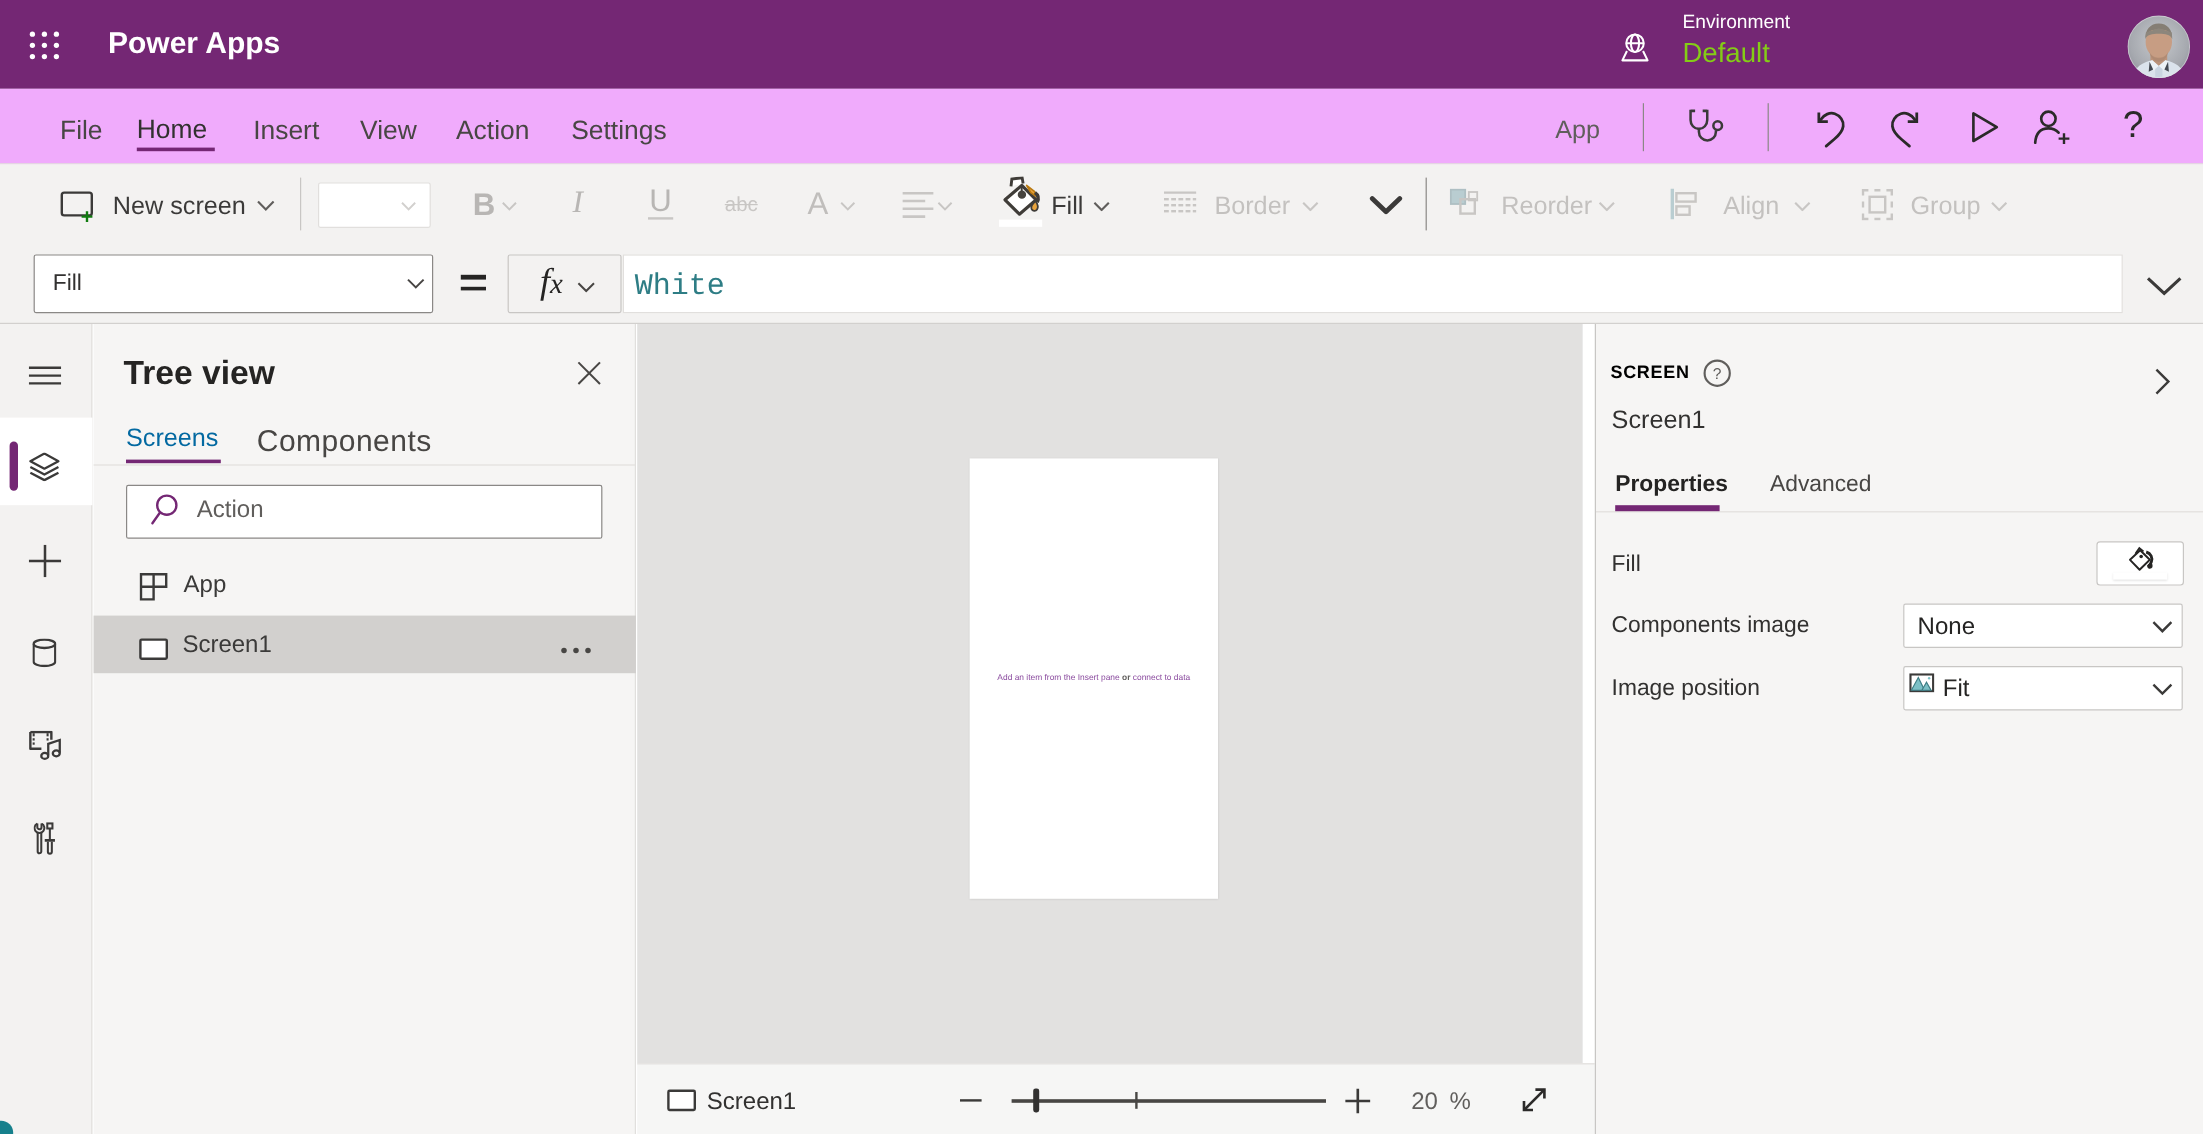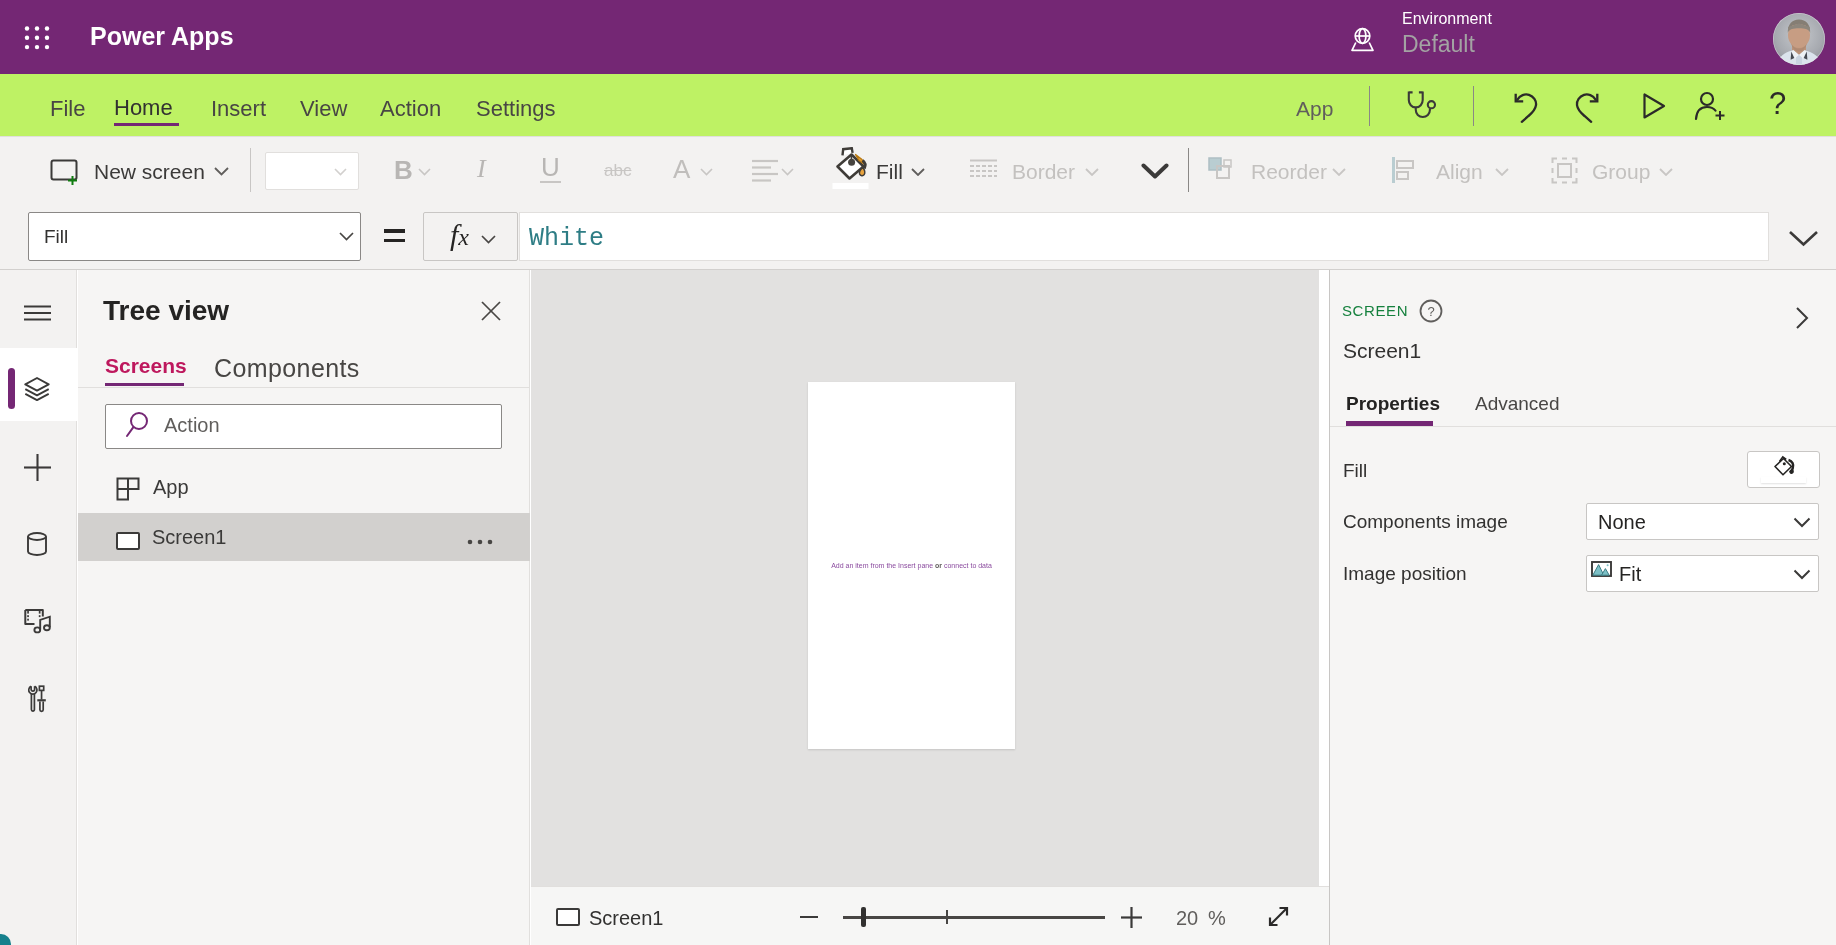--- a/index.html
+++ b/index.html
@@ -29,21 +29,21 @@
 
   <svg class="abs" style="left:1350px;top:27px;" width="25" height="26" viewBox="0 0 25 26">
     <g fill="none" stroke="#fff" stroke-width="1.7">
       <circle cx="12.5" cy="9" r="7.3"></circle>
       <ellipse cx="12.5" cy="9" rx="3.4" ry="7.3"></ellipse>
       <line x1="5.2" y1="9" x2="19.8" y2="9"></line>
       <path d="M5.8 15.5 L2 23.3 L23 23.3 L19.2 15.5" stroke-linejoin="round"></path>
     </g>
   </svg>
   <div class="abs" style="left:1402px;top:10px;font-size:16px;color:#fff;">Environment</div>
-  <div class="abs" style="left:1402px;top:31px;font-size:23px;color:#a3a3a3;">Default</div>
+  <div class="abs" style="left:1402px;top:31px;font-size:23px;color:#84cc16;">Default</div>
 
   <svg class="abs" style="left:1773px;top:13px;" width="52" height="52" viewBox="0 0 52 52">
     <defs>
       <radialGradient id="avbg" cx="50%" cy="42%" r="65%">
         <stop offset="0%" stop-color="#c6c9cd"></stop>
           <stop offset="70%" stop-color="#a6a9af"></stop>
           <stop offset="100%" stop-color="#8f939b"></stop>
       </radialGradient>
       <clipPath id="avclip">
           <circle cx="26" cy="26" r="26"></circle>
@@ -60,21 +60,21 @@
       <path d="M20.5 37.2 L26 42 L21.8 46 L18.2 38.3 Z" fill="#edf2f6"></path>
       <path d="M31.5 37.2 L26 42 L30.2 46 L33.8 38.3 Z" fill="#edf2f6"></path>
       <path d="M23 44.5 L26 42 L29 44.5 L29 52 L23 52 Z" fill="#c9d4e0"></path>
       <path d="M18.3 38.5 L21.3 45 L17.6 46.8 Z" fill="#454a52"></path>
       <path d="M33.7 38.5 L30.7 45 L34.4 46.8 Z" fill="#454a52"></path>
       <circle cx="26" cy="26" r="26" fill="none" stroke="#e8e4ea" stroke-opacity="0.55" stroke-width="1.5"></circle>
     </g>
   </svg>
 </div>
 
-<div class="abs" id="menubar" style="left:0;top:74px;width:1836px;height:63px;background:#bef264;border-bottom:1px solid #e1dfdd;">
+<div class="abs" id="menubar" style="left:0;top:74px;width:1836px;height:63px;background:#f0abfc;border-bottom:1px solid #e1dfdd;">
   <div class="abs" style="left:50px;top:22px;font-size:22px;color:#484644;">File</div>
   <div class="abs" style="left:114px;top:21px;font-size:22px;font-weight:400;color:#323130;">Home</div>
   <div class="abs" style="left:114px;top:49px;width:65px;height:3px;background:#742774;"></div>
   <div class="abs" style="left:211px;top:22px;font-size:22px;color:#484644;">Insert</div>
   <div class="abs" style="left:300px;top:22px;font-size:22px;color:#484644;">View</div>
   <div class="abs" style="left:380px;top:22px;font-size:22px;color:#484644;">Action</div>
   <div class="abs" style="left:476px;top:22px;font-size:22px;color:#484644;">Settings</div>
 
   <div class="abs" style="left:1296px;top:23px;font-size:21px;color:#605e5c;">App</div>
   <div class="abs" style="left:1369px;top:12px;width:1px;height:40px;background:#8a8886;"></div>
@@ -324,21 +324,21 @@
 </div>
 
 <div class="abs" id="treepanel" style="left:78px;top:270px;width:452px;height:675px;background:#f6f5f4;border-right:1px solid #e1dfdd;">
   <div class="abs" style="left:25px;top:25px;font-size:28px;font-weight:700;color:#252423;">Tree view</div>
   <svg class="abs" style="left:403px;top:31px;" width="20" height="20" viewBox="0 0 20 20">
       <g stroke="#484644" stroke-width="1.7">
         <line x1="1" y1="1" x2="19" y2="19"></line>
         <line x1="19" y1="1" x2="1" y2="19"></line>
       </g>
     </svg>
-  <div class="abs" style="left:27px;top:84px;font-size:21px;font-weight:700;color:#be185d;">Screens</div>
+  <div class="abs" style="left:27px;top:84px;font-size:21px;font-weight:400;color:#0369a1;">Screens</div>
   <div class="abs" style="left:136px;top:84px;font-size:25px;letter-spacing:0.4px;color:#484644;">Components</div>
   <div class="abs" style="left:0;top:117px;width:452px;height:1px;background:#e1dfdd;"></div>
   <div class="abs" style="left:27px;top:113px;width:79px;height:3px;background:#742774;"></div>
 
   <div class="abs" style="left:27px;top:134px;width:397px;height:45px;background:#fff;border:1px solid #8a8886;border-radius:2px;"></div>
   <svg class="abs" style="left:47px;top:141px;" width="26" height="27" viewBox="0 0 26 27">
     <circle cx="14" cy="10" r="8" fill="none" stroke="#742774" stroke-width="2"></circle>
     <line x1="8.2" y1="16.3" x2="2" y2="25" stroke="#742774" stroke-width="2" stroke-linecap="round"></line>
   </svg>
   <div class="abs" style="left:86px;top:144px;font-size:20px;color:#605e5c;">Action</div>
@@ -387,21 +387,21 @@
   <svg class="abs" style="left:735px;top:17px;" width="25" height="25" viewBox="0 0 25 25">
     <g fill="none" stroke="#2b2a29" stroke-width="2.2">
       <line x1="4" y1="21" x2="21" y2="4"></line>
       <path d="M13.5 4 H21 V11.5"></path>
       <path d="M11.5 21 H4 V13.5"></path>
     </g>
   </svg>
 </div>
 
 <div class="abs" id="rightpanel" style="left:1329px;top:270px;width:507px;height:675px;background:#f6f5f4;border-left:1px solid #c8c6c4;">
-  <div class="abs" style="left:12px;top:32px;font-size:15px;color:#15803d;letter-spacing:0.6px;">SCREEN</div>
+  <div class="abs" style="left:12px;top:32px;font-size:15px;color:#000000;letter-spacing:0.6px;font-weight:bold;">SCREEN</div>
   <svg class="abs" style="left:89px;top:29px;" width="24" height="24" viewBox="0 0 24 24">
     <circle cx="12" cy="12" r="10.5" fill="none" stroke="#605e5c" stroke-width="1.8"></circle>
     <text x="12" y="17" text-anchor="middle" font-size="13" fill="#605e5c" font-family="Liberation Sans">?</text>
   </svg>
   <svg class="abs" style="left:465px;top:36px;" width="14" height="24" viewBox="0 0 14 24">
       <path d="M2 2 L12 12 L2 22" fill="none" stroke="#3b3a39" stroke-width="2"></path>
     </svg>
   <div class="abs" style="left:13px;top:69px;font-size:21px;color:#323130;">Screen1</div>
   <div class="abs" style="left:16px;top:123px;font-size:19px;font-weight:700;color:#242322;">Properties</div>
   <div class="abs" style="left:145px;top:123px;font-size:19px;color:#484644;">Advanced</div>

